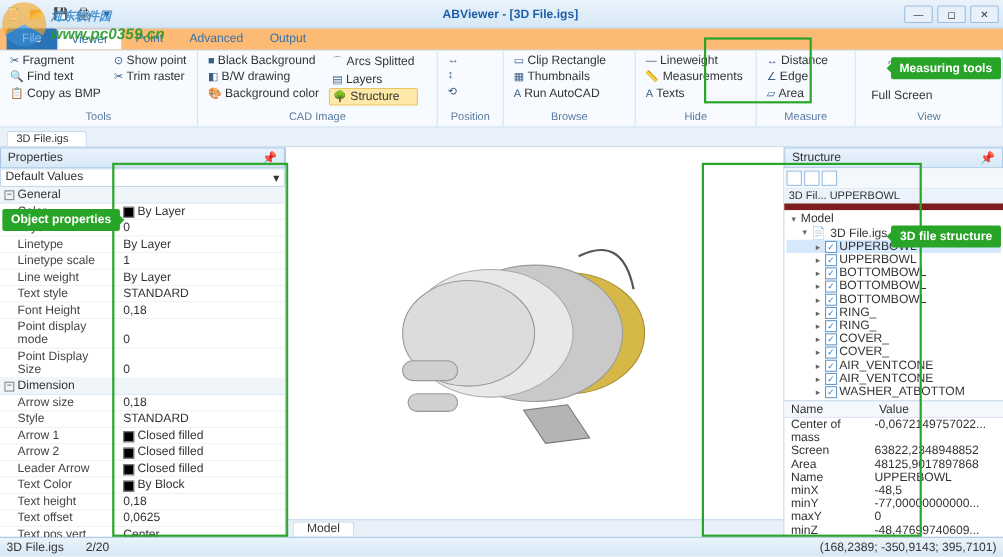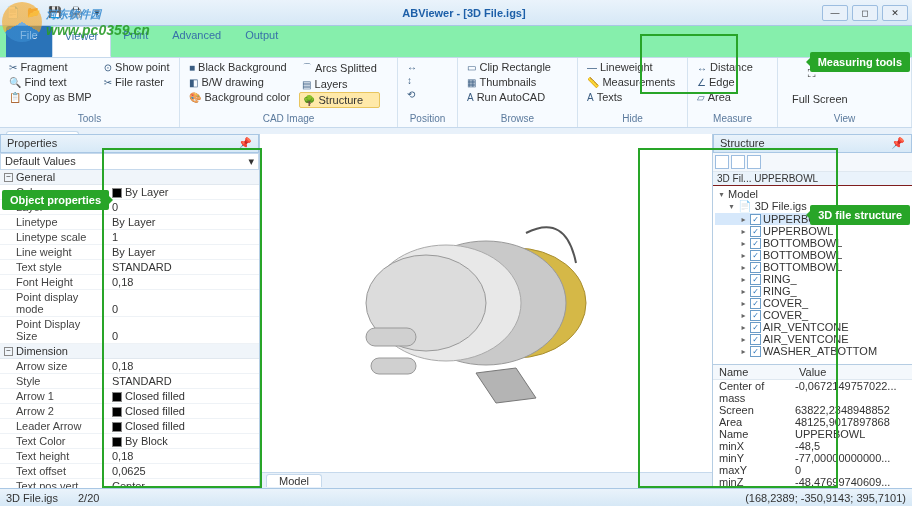--- a/index.html
+++ b/index.html
@@ -3,21 +3,21 @@
 <meta charset="utf-8">
 <style>
 *{box-sizing:border-box;margin:0;padding:0;font-family:"Segoe UI",Tahoma,sans-serif;font-size:11px;color:#333}
 body{background:#fff;width:912px;height:506px;overflow:hidden;position:relative}
 .titlebar{height:26px;background:linear-gradient(#eaf3fb,#d6e8f6);display:flex;align-items:center;padding:0 4px;border-bottom:1px solid #a9c7e4}
 .titlebar .abv{color:#1d5fa8;font-weight:600;margin:0 auto}
 .win-ctrls{display:flex;gap:4px}
 .win-btn{width:26px;height:16px;border:1px solid #9cbde0;border-radius:2px;background:#e8f1fa;display:flex;align-items:center;justify-content:center;font-size:9px}
 .qat{display:flex;gap:3px;align-items:center}
 .qat-btn{width:18px;height:18px;display:flex;align-items:center;justify-content:center;border-radius:2px}
-.tabs{height:32px;background:#86efac;display:flex;padding-left:6px;border-bottom:1px solid #c6d9ec}
+.tabs{height:20px;background:#fdba74;display:flex;padding-left:6px;border-bottom:1px solid #c6d9ec}
 .tab{padding:3px 12px;color:#3871a8;cursor:pointer}
 .tab.active{background:#fff;border:1px solid #c6d9ec;border-bottom:1px solid #fff;border-radius:3px 3px 0 0}
 .file-tab{background:#2a73b8;color:#fff;border-radius:3px 3px 0 0;padding:3px 14px}
 .ribbon{height:70px;background:#f7fbff;border-bottom:1px solid #c6d9ec;display:flex}
 .rgroup{border-right:1px solid #d5e3f0;display:flex;flex-direction:column;padding:2px 6px}
 .rgroup-body{flex:1;display:flex;gap:6px}
 .rgroup-label{text-align:center;font-size:10px;color:#5b7a9d;padding:1px 0}
 .rbtn{display:flex;align-items:center;gap:3px;padding:1px 3px;white-space:nowrap;font-size:10px;color:#3a5d82;cursor:pointer;border-radius:2px}
 .rbtn.active{background:#ffe9a9;border:1px solid #e8c55f}
 .rcol{display:flex;flex-direction:column;gap:1px}
@@ -37,21 +37,21 @@
 .swatch{width:10px;height:10px;border:1px solid #888}
 .minus{width:9px;height:9px;border:1px solid #888;display:inline-flex;align-items:center;justify-content:center;font-size:8px;line-height:1}
 .viewport{flex:1;background:#fff;position:relative;display:flex;flex-direction:column}
 .view-canvas{flex:1;display:flex;align-items:center;justify-content:center;background:#fff}
 .right-panel{width:200px;background:#fff;border-left:1px solid #b5cde3;display:flex;flex-direction:column}
 .tree{flex:1;overflow:auto;font-size:10px;padding:2px}
 .tree-row{display:flex;align-items:center;gap:2px;padding:0 2px;white-space:nowrap}
 .tree-row.sel{background:#d6e8fb}
 .expander{width:9px;height:9px;color:#666;font-size:8px;display:inline-flex;align-items:center;justify-content:center}
 .chk{width:11px;height:11px;border:1px solid #6b9cc8;background:#fff;display:inline-flex;align-items:center;justify-content:center;font-size:8px;color:#2a73b8}
-.breadcrumb{background:#eaf3fb;padding:1px 4px;font-size:10px;border-bottom:1px solid #7f1d1d}
+.breadcrumb{background:#eaf3fb;padding:1px 4px;font-size:10px;border-bottom:6px solid #7f1d1d}
 .detail{border-top:1px solid #b5cde3;font-size:10px}
 .detail-hdr{display:flex;background:#f4f8fc;border-bottom:1px solid #dfe8f0}
 .detail-hdr>div{padding:1px 6px}
 .detail-body{max-height:110px;overflow:hidden}
 .detail-row{display:flex}
 .detail-row>div:first-child{width:80px;padding:0 6px}
 .detail-row>div:last-child{flex:1;padding:0 2px;overflow:hidden;text-overflow:ellipsis}
 .bottom-tab{height:16px;background:#e8f1fa;border-top:1px solid #c6d9ec;display:flex;align-items:center;padding-left:6px;font-size:10px}
 .bottom-tab .bt{background:#fff;border:1px solid #c6d9ec;border-bottom:none;padding:0 12px;border-radius:3px 3px 0 0}
 .statusbar{position:absolute;bottom:0;left:0;right:0;height:18px;background:linear-gradient(#eaf3fb,#d6e8f6);border-top:1px solid #a9c7e4;display:flex;align-items:center;font-size:10px;padding:0 6px;gap:20px}
@@ -94,21 +94,21 @@
 <div class="ribbon">
   <div class="rgroup" style="width:180px">
     <div class="rgroup-body">
       <div class="rcol">
         <div class="rbtn">✂ <span>Fragment</span></div>
         <div class="rbtn">🔍 <span>Find text</span></div>
         <div class="rbtn">📋 <span>Copy as BMP</span></div>
       </div>
       <div class="rcol">
         <div class="rbtn">⊙ <span>Show point</span></div>
-        <div class="rbtn">✂ <span>File raster</span></div>
+        <div class="rbtn">✂ <span>Trim raster</span></div>
       </div>
     </div>
     <div class="rgroup-label">Tools</div>
   </div>
   <div class="rgroup" style="width:218px">
     <div class="rgroup-body">
       <div class="rcol">
         <div class="rbtn">■ <span>Black Background</span></div>
         <div class="rbtn">◧ <span>B/W drawing</span></div>
         <div class="rbtn">🎨 <span>Background color</span></div>

